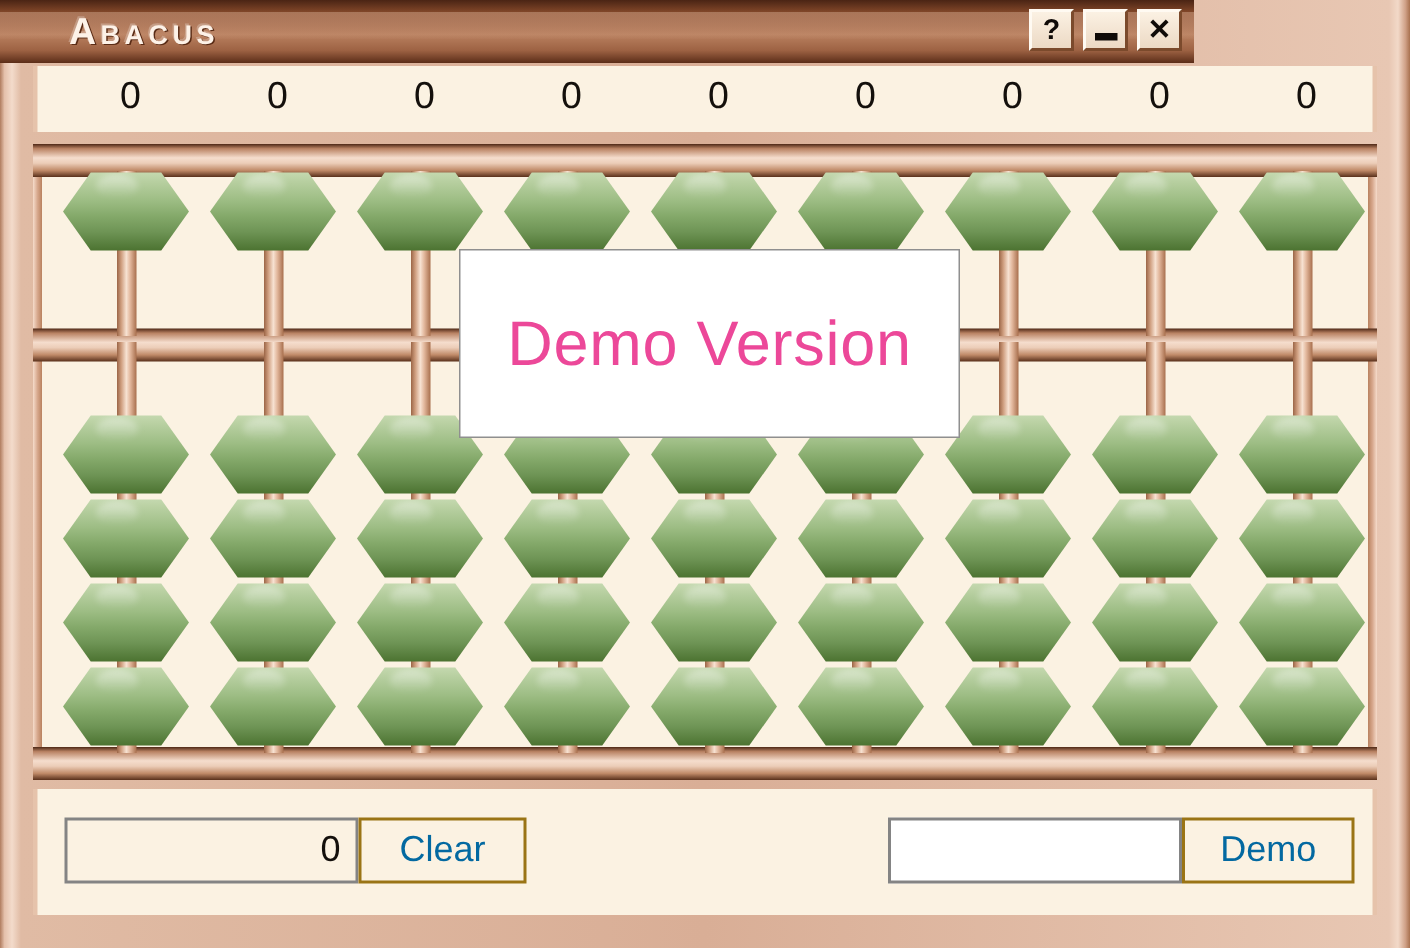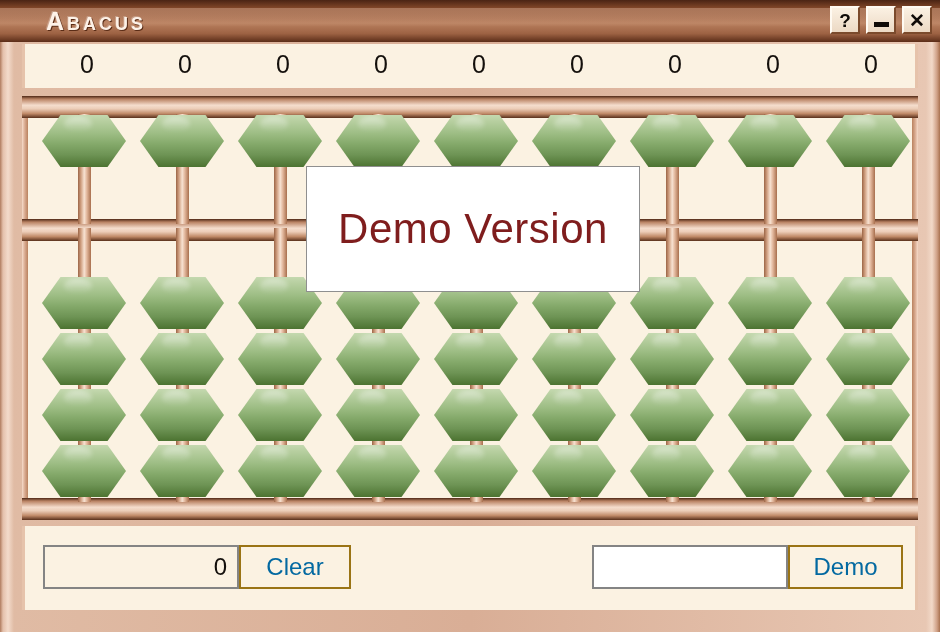--- a/index.html
+++ b/index.html
@@ -28,21 +28,21 @@
       linear-gradient(90deg,
         #b07c5f 0px, #e4c0ab 3px, #f3dbcb 8px, #e0bba4 14px,
         #d9ae96 50%, #e8c7b3 calc(100% - 14px), #f2d9c8 calc(100% - 8px),
         #cfa086 calc(100% - 3px), #a8714f 100%);
   }
 
   
   .titlebar {
     position: absolute;
     left: 0; top: 0;
-    width: 940px; height: 42px;
+    width: 796px; height: 42px;
     background: linear-gradient(180deg, #4a2414 0%, #8a4c2c 22%, #b9805f 55%, #9d6243 80%, #5b2d18 100%);
     overflow: hidden;
   }
   .titlebar-sheen {
     position: absolute;
     left: 0; top: 8px;
     width: 100%; height: 18px;
     background: linear-gradient(180deg, rgba(255,225,205,0.30), rgba(255,225,205,0.02));
     pointer-events: none;
   }
@@ -173,21 +173,21 @@
     border: 1px solid #8f8f8f;
     box-sizing: border-box;
     display: flex;
     align-items: center;
     justify-content: center;
     z-index: 40;
   }
   .demo-text {
     font-family: "Liberation Sans", sans-serif;
     font-size: 42px;
-    color: #7f1d1d;
+    color: #ec4899;
     letter-spacing: 0.5px;
     white-space: nowrap;
   }
 
   
   .controls {
     position: absolute;
     left: 22px; top: 526px;
     width: 896px; height: 84px;
     background: #fbf2e2;

